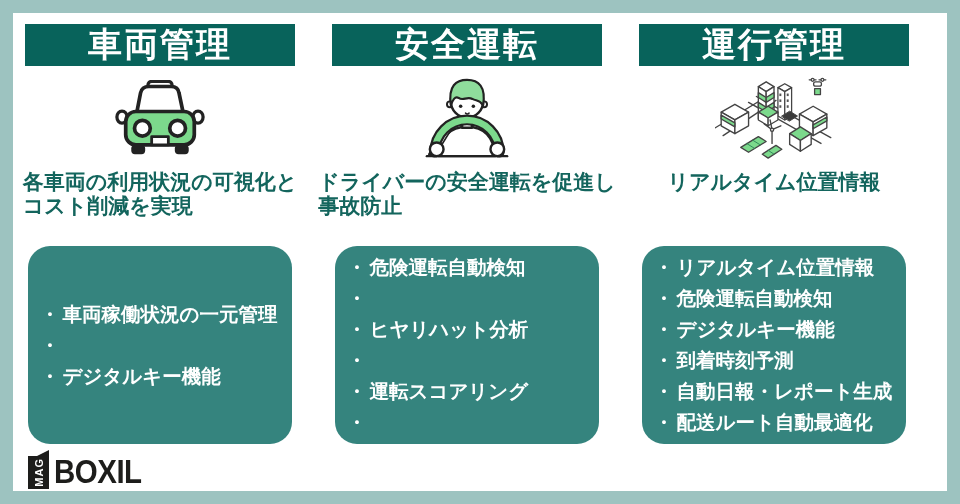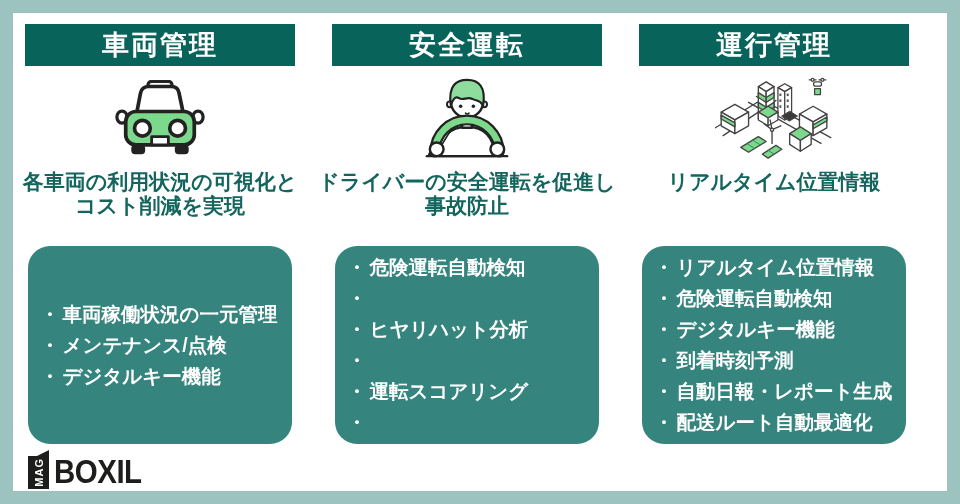--- a/index.html
+++ b/index.html
@@ -33,33 +33,33 @@
     align-items:center;
   }
   .col-header{
     width:270px;height:42px;
     margin-top:11px;
     background:var(--header-bg,#08635b);
     display:flex;align-items:center;justify-content:center;
   }
   .col-header span{
     color:#ffffff;
-    font-size:27px;
+    font-size:34px;
     font-weight:bold;
     letter-spacing:2px;
   }
   .icon-wrap{
     height:96px;
     display:flex;align-items:center;justify-content:center;
     margin-top:4px;
   }
   .desc{
     margin-top:4px;
     height:48px;
-    text-align:center;
+    text-align:left;
     color:var(--description-text,#13655d);
     font-size:21px;
     line-height:24px;
     font-weight:bold;
     white-space:nowrap;
   }
   .feature-box{
     margin-top:28px;
     width:264px;height:198px;
     box-sizing:border-box;
@@ -148,21 +148,20 @@
           <div>各車両の利用状況の可視化と</div>
           <div>コスト削減を実現</div>
         </div>
         <div class="feature-box">
             <div class="box-item">
               <span class="bullet">・</span>
               <span>車両稼働状況の一元管理</span>
             </div>
             <div class="box-item">
               <span class="bullet">・</span>
-              <span>メンテナンス/点検</span>
             </div>
             <div class="box-item">
               <span class="bullet">・</span>
               <span>デジタルキー機能</span>
             </div>
           </div>
       </div>
 
       <div class="col">
         <div class="col-header">

